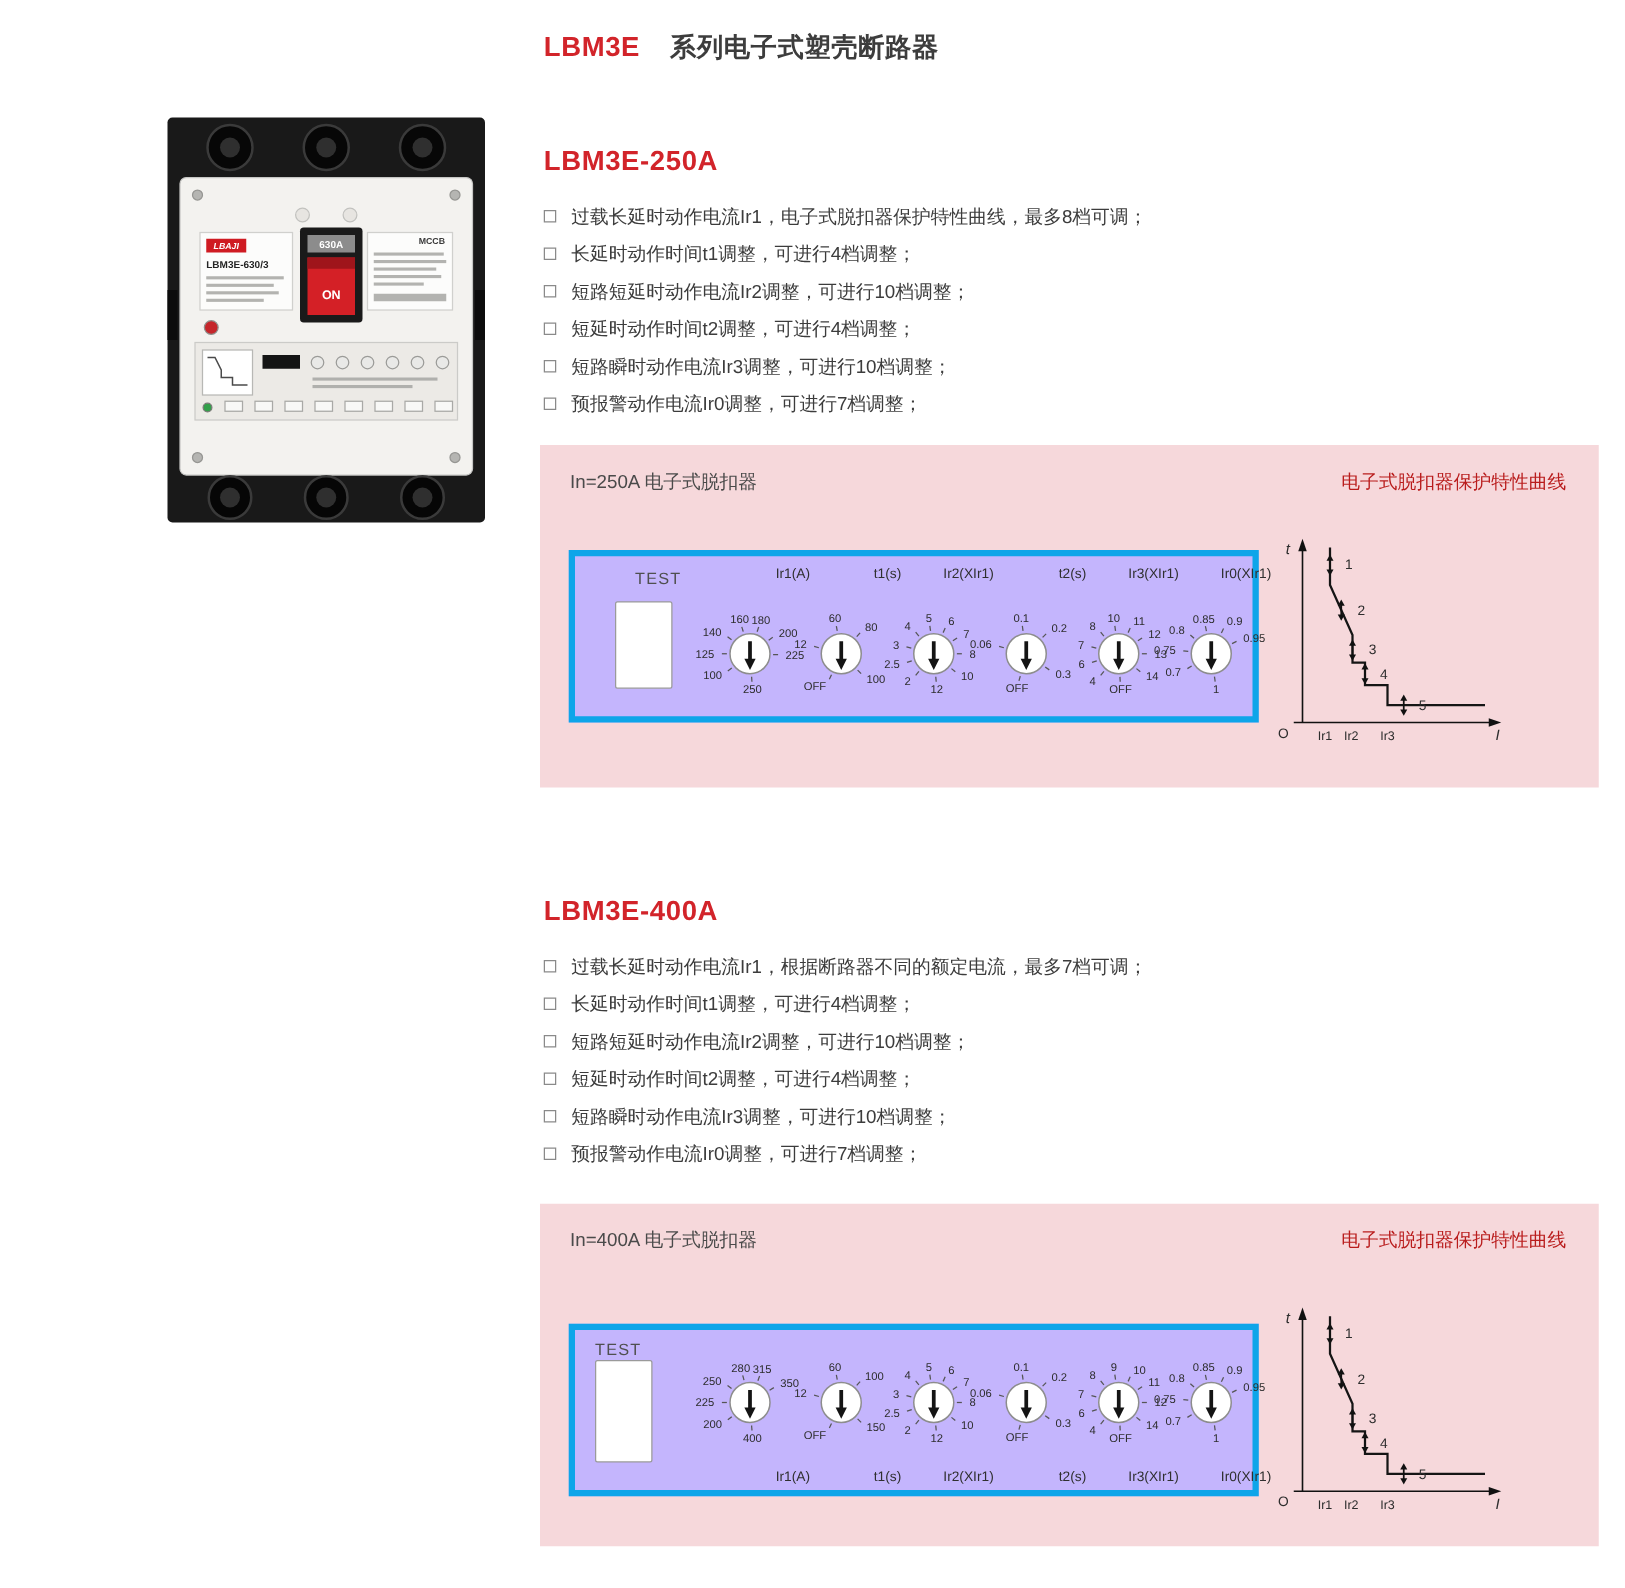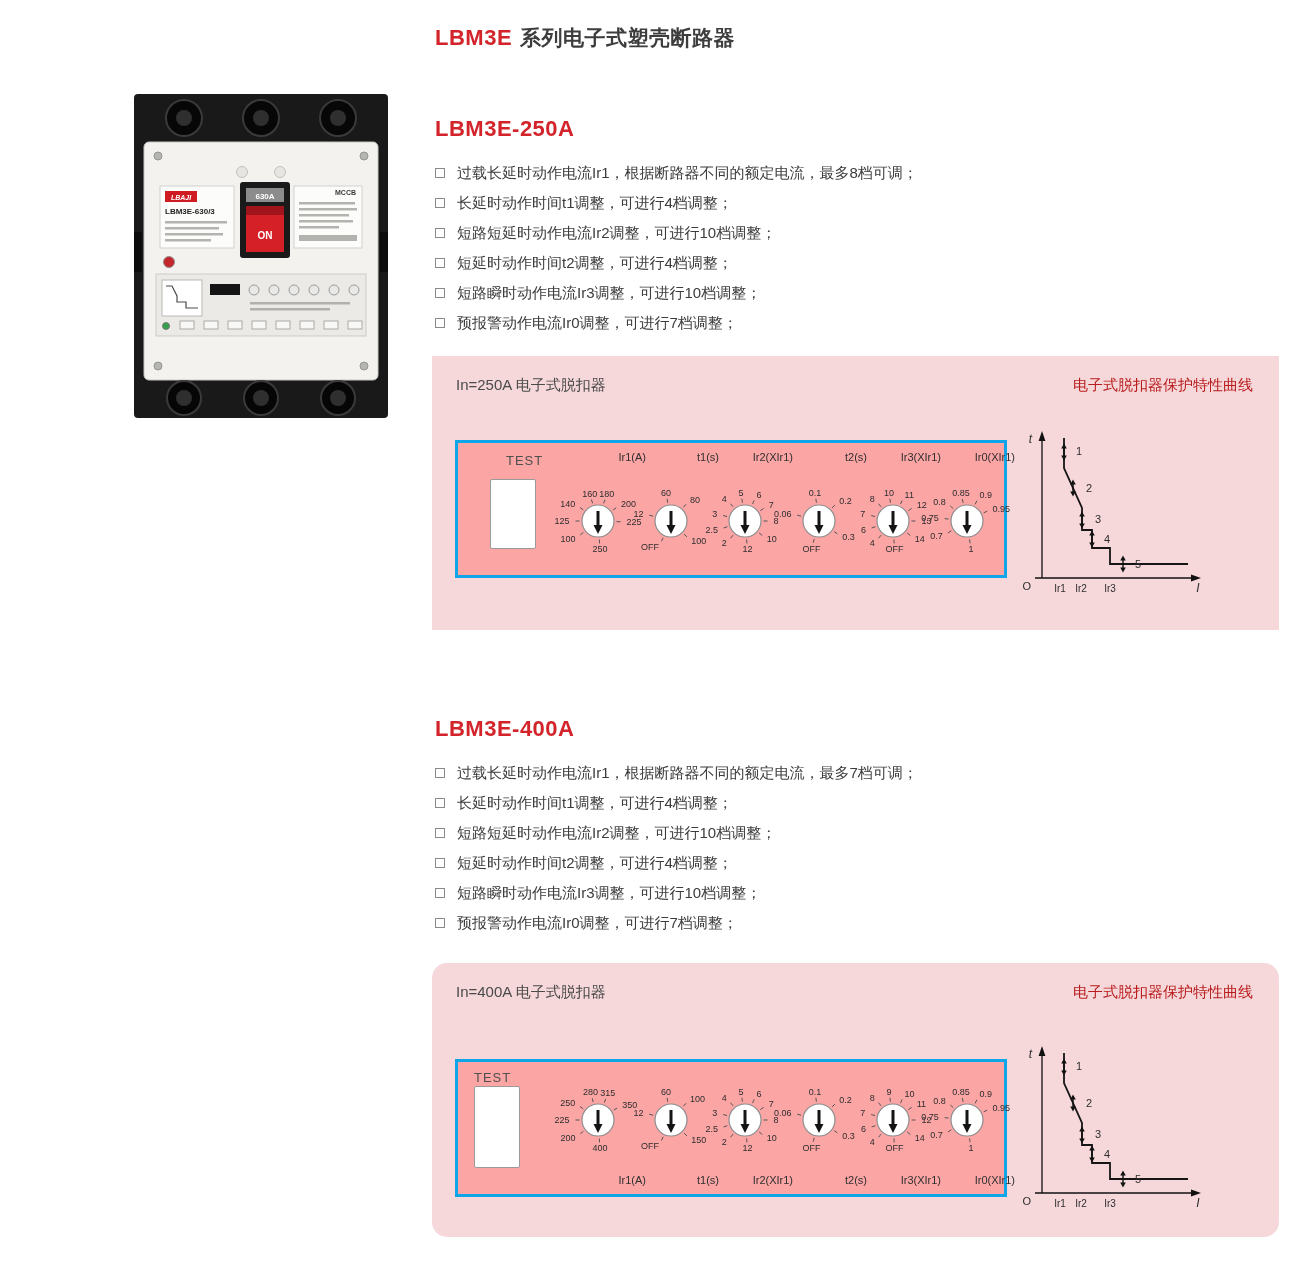--- a/index.html
+++ b/index.html
@@ -2,35 +2,35 @@
 <html><head>
 <meta charset="utf-8">
 <style>
   *{margin:0;padding:0;box-sizing:border-box;}
   html,body{background:#ffffff;}
   .page{position:relative;width:1300px;height:1270px;background:#fff;
         font-family:"Liberation Sans","DejaVu Sans",sans-serif;color:#3c3c3c;overflow:hidden;}
   svg{font-family:inherit;}
 
   .title-bar{position:absolute;left:435px;top:24px;font-size:21px;font-weight:bold;color:#3d3d3d;letter-spacing:.5px;}
-  .title-bar .brand{color:#d2242a;font-size:22px;margin-right:8px;}
+  .title-bar .brand{color:#d2242a;font-size:22px;margin-right:24px;}
 
   .photo{position:absolute;left:122px;top:92px;}
 
   .model-section{position:absolute;left:0;width:1300px;}
   .sec-heading{position:absolute;left:435px;top:4px;font-size:22px;font-weight:bold;color:#d2242a;letter-spacing:.5px;}
   .features{position:absolute;left:435px;top:46px;}
   .feature{display:flex;align-items:center;height:30px;font-size:15px;color:#3c3c3c;white-space:nowrap;}
   .fbox{width:10px;height:10px;border:1px solid #8a8a8a;background:#fff;margin-right:12px;flex:none;}
 
   .pink-panel{position:absolute;left:432px;width:847px;height:274px;background:#f6d8db;}
   .panel-label{position:absolute;left:24px;top:20px;font-size:15px;color:#4a4a4a;}
   .curve-title{position:absolute;right:26px;top:20px;font-size:15px;color:#b91c1c;}
 
-  .gray-panel{position:absolute;left:23px;top:84px;width:552px;height:138px;background:#fca5a5;border:3px solid #0ea5e9;}
+  .gray-panel{position:absolute;left:23px;top:84px;width:552px;height:138px;background:#c4b5fd;border:5px solid #0ea5e9;}
   .labels-bottom .gray-panel{top:96px;}
   .test-label{position:absolute;left:48px;top:10px;font-size:13px;color:#4f4f4f;letter-spacing:1px;}
   .labels-bottom .test-label{left:16px;top:8px;}
   .test-btn{position:absolute;left:32px;top:36px;width:46px;height:70px;background:#fff;border:1px solid #9a9a9a;border-radius:2px;}
   .labels-bottom .test-btn{left:16px;top:24px;height:82px;}
 
   .dial{position:absolute;top:0;width:80px;height:138px;}
   .dial-svg{position:absolute;left:0;}
   .labels-top .dial-svg{top:24px;}
   .labels-bottom .dial-svg{top:4px;}
@@ -140,21 +140,21 @@
       </g>
     </svg>
   </div>
 
   <div id="sections-host">
       <section class="model-section labels-top section-0" style="top: 112px;">
     <h2 class="sec-heading">LBM3E-250A</h2>
     <div class="features">
           <div class="feature">
             <span class="fbox"></span>
-            <span class="ftext">过载长延时动作电流Ir1，根据断路器不同的额定电流，最多8档可调；</span>
+            <span class="ftext">过载长延时动作电流Ir1，电子式脱扣器保护特性曲线，最多8档可调；</span>
           </div>
           <div class="feature">
             <span class="fbox"></span>
             <span class="ftext">长延时动作时间t1调整，可进行4档调整；</span>
           </div>
           <div class="feature">
             <span class="fbox"></span>
             <span class="ftext">短路短延时动作电流Ir2调整，可进行10档调整；</span>
           </div>
           <div class="feature">
@@ -373,21 +373,21 @@
           </div>
           <div class="feature">
             <span class="fbox"></span>
             <span class="ftext">短路瞬时动作电流Ir3调整，可进行10档调整；</span>
           </div>
           <div class="feature">
             <span class="fbox"></span>
             <span class="ftext">预报警动作电流Ir0调整，可进行7档调整；</span>
           </div>
         </div>
-    <div class="pink-panel" style="top: 251px; border-radius: 15px;">
+    <div class="pink-panel" style="top: 251px;">
       <div class="panel-label">In=400A 电子式脱扣器</div>
       <div class="curve-title">电子式脱扣器保护特性曲线</div>
       <div class="gray-panel">
         <div class="test-label">TEST</div>
         <div class="test-btn"></div>
         <div>
               <div class="dial" style="left: 100px;">
                 <svg width="80" height="108" viewBox="0 0 80 108" class="dial-svg" style="overflow: visible;">
                   <line x1="25.42180105827564" y1="65.38973729352468" x2="22.269758043848753" y2="67.85238319482731" stroke="#555" stroke-width="1"></line>
                   <text x="17.54169352220842" y="74.54635204678125" font-size="9" fill="#2d2d2d" text-anchor="end">200</text>

